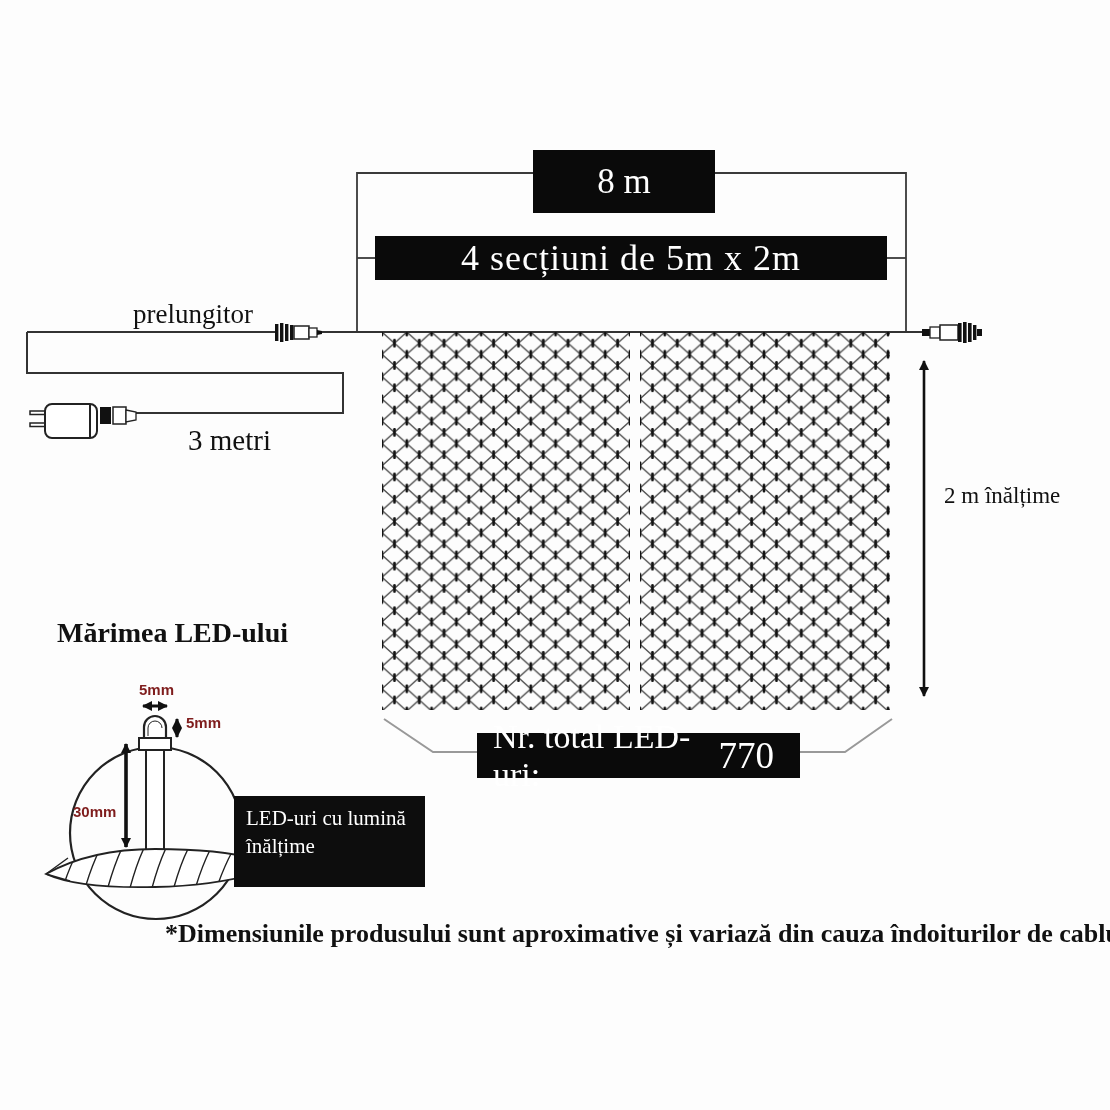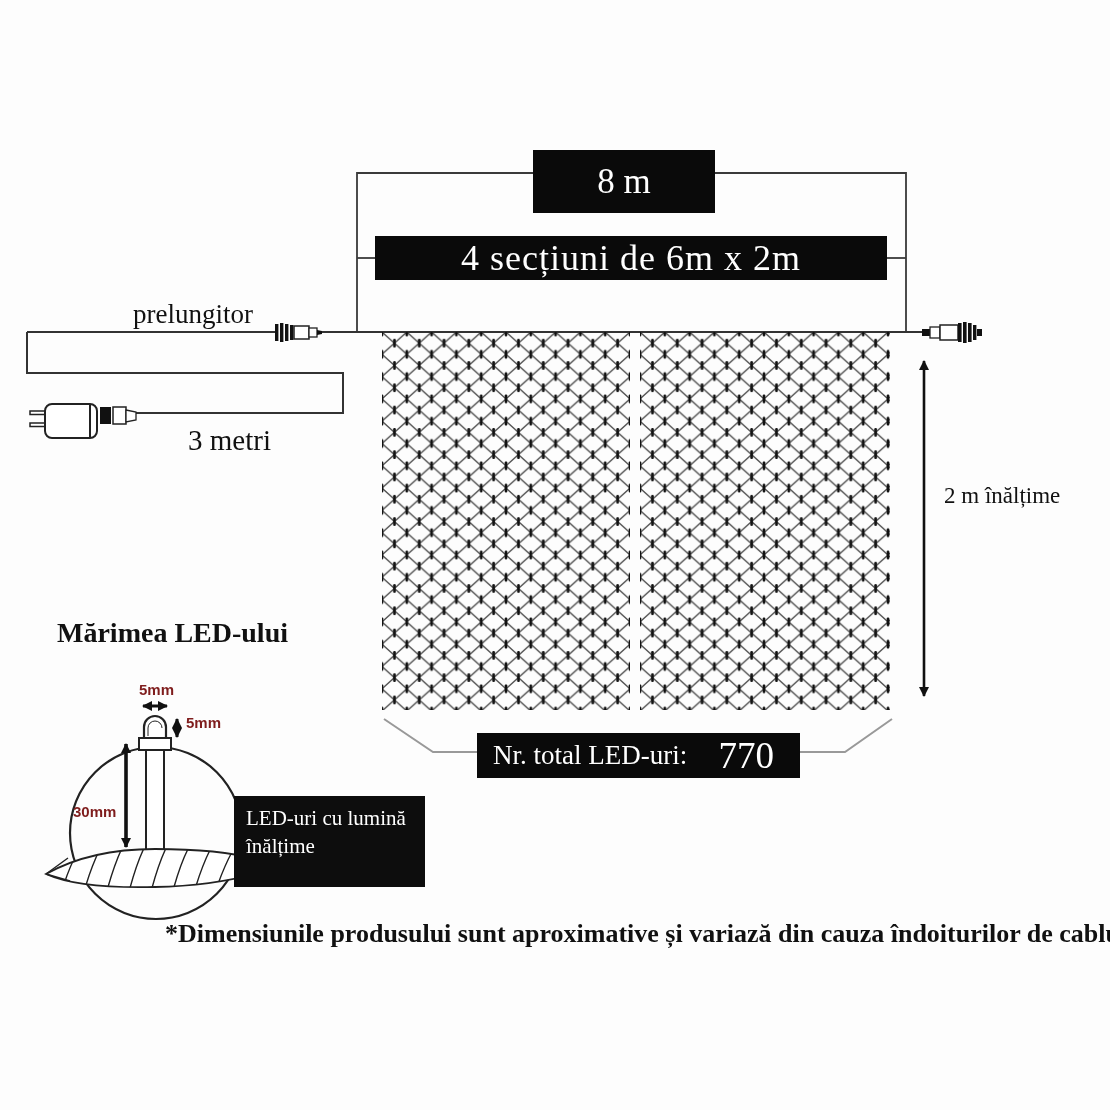--- a/index.html
+++ b/index.html
@@ -19,21 +19,21 @@
     font-size:20px;line-height:26px;padding:8px 0 0 24px;box-sizing:border-box;
   }
   .label-prelungitor{left:133px;top:299px;font-size:27px;}
   .label-3metri{left:188px;top:424px;font-size:29px;}
   .label-height{left:944px;top:483px;font-size:23px;}
   .total-banner{
     left:477px;top:733px;width:323px;height:45px;background:#0a0a0a;color:#fff;
     display:flex;align-items:center;box-sizing:border-box;padding:0 26px 0 16px;
     justify-content:space-between;
   }
-  .total-banner .lbl{font-size:27px;text-align:right;}
+  .total-banner .lbl{font-size:34px;}
   .total-banner .val{font-size:37px;}
   .led-title{left:57px;top:617px;font-size:28px;font-weight:bold;}
   .mm-label{font-family:"Liberation Sans", sans-serif;font-weight:bold;font-size:15px;color:#7f1d1d;}
   .mm-top{left:139px;top:681px;}
   .mm-right{left:186px;top:714px;}
   .mm-30{left:73px;top:803px;}
   .callout-box{
     left:234px;top:796px;width:191px;height:91px;background:#0d0d0d;color:#fff;
     font-size:21px;line-height:28px;padding:8px 0 0 12px;box-sizing:border-box;
   }
@@ -177,21 +177,21 @@
         <path d="M254,855 C248,865 244,874 240,882"></path>
       </g>
     </g>
   </svg>
 
   <div class="abs banner banner-8m">
     <span>8 m</span>
   </div>
 
   <div class="abs banner banner-sections">
-    <span>4 secțiuni de 6m x 2m</span>
+    <span>4 secțiuni de 5m x 2m</span>
   </div>
 
 
   <div class="abs label-prelungitor">prelungitor</div>
 
   <div class="abs label-3metri">3 metri</div>
 
   <div class="abs label-height">2 m înălțime</div>
 
   <div class="abs total-banner">

